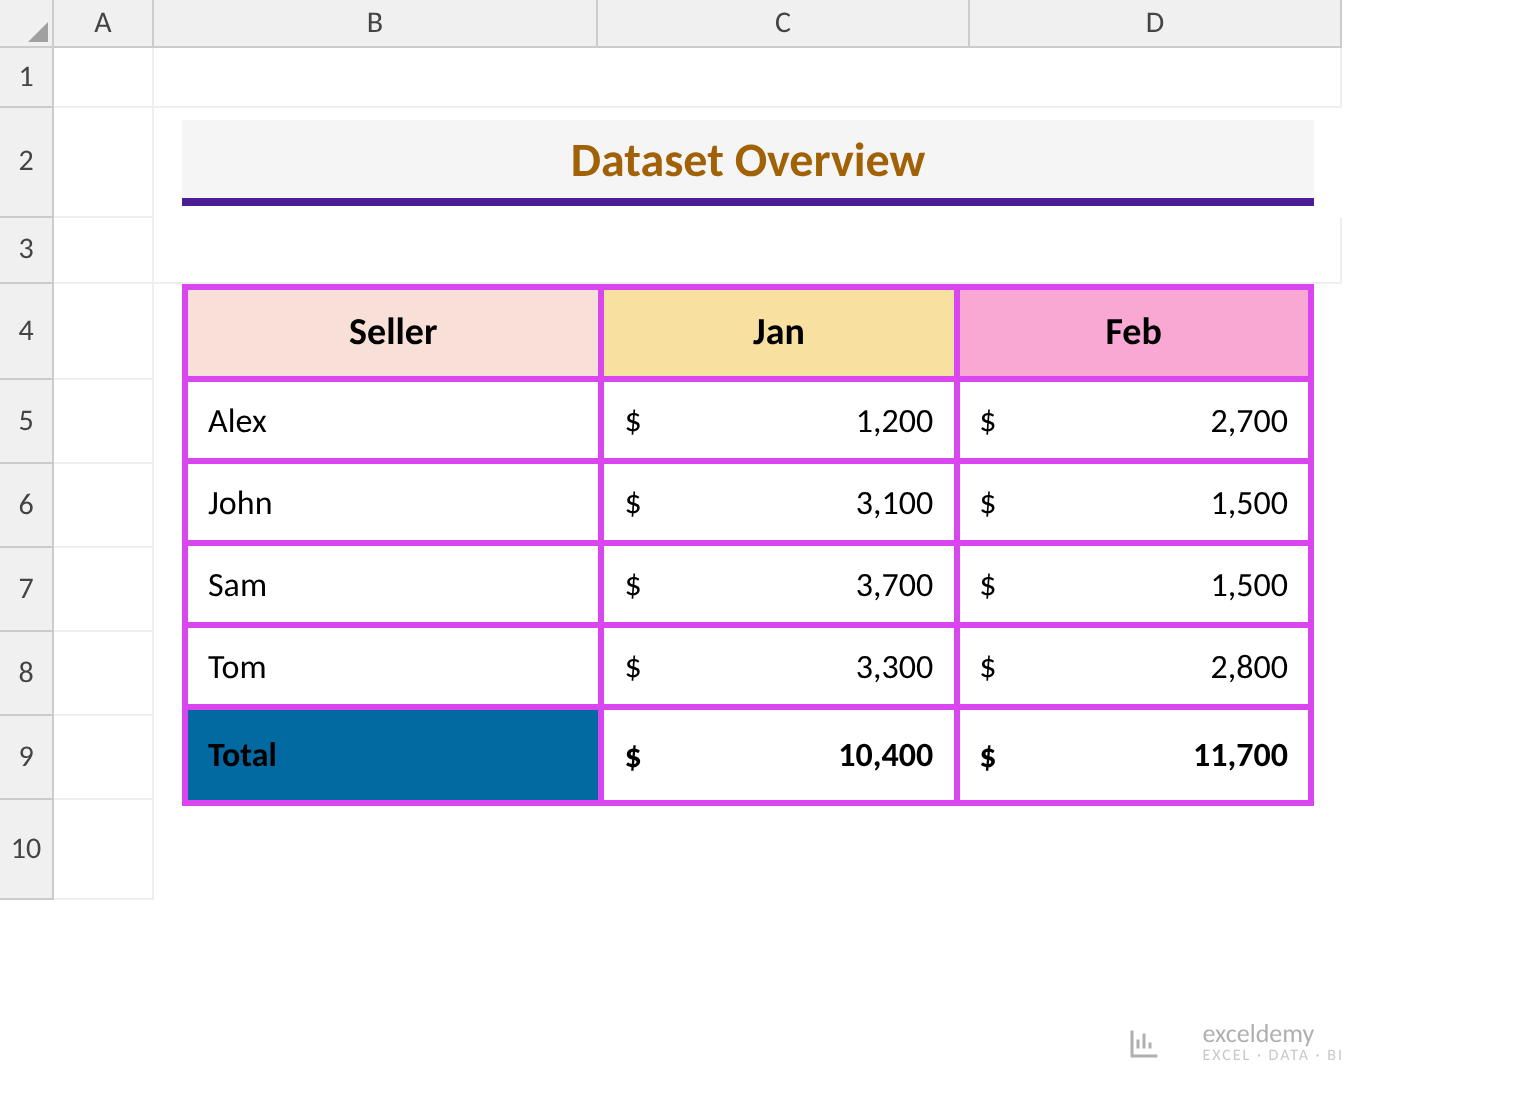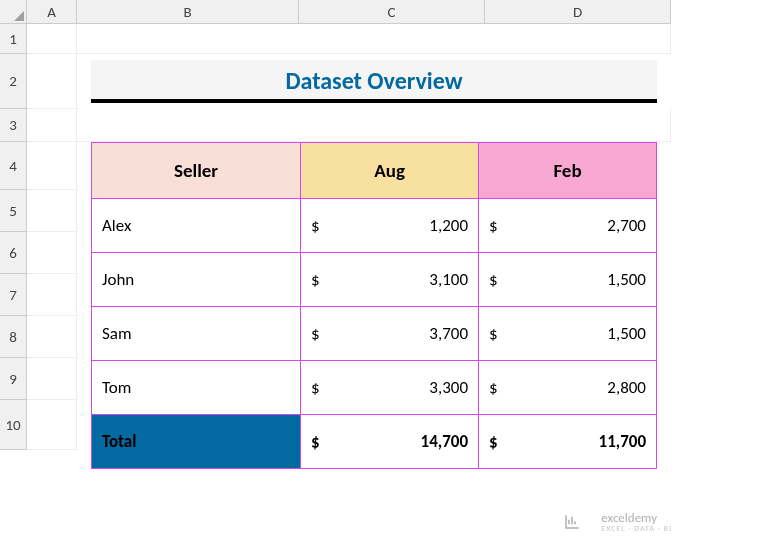--- a/index.html
+++ b/index.html
@@ -66,40 +66,40 @@
       grid-row: 3;
       padding: 0 14px;
       display: flex;
       flex-direction: column;
       justify-content: center;
     }
     .title {
       text-align: center;
       font-size: 24px;
       font-weight: bold;
-      color: #0369a1;
+      color: #a16207;
       background: #f5f5f5;
       padding: 6px 0 4px;
-      border-bottom: 4px solid #000000;
+      border-bottom: 4px solid #4c1d95;
     }
     .data-area {
       grid-column: 3 / 6;
       grid-row: 5 / 12;
       padding: 0 14px 10px 14px;
     }
     .dt {
       width: 100%;
       border-collapse: collapse;
       table-layout: fixed;
     }
     .dt th, .dt td {
-      border: 1px solid #d946ef;
+      border: 3px solid #d946ef;
       height: 41px;
       font-size: 17px;
-      padding: 16px 10px;
+      padding: 0 10px;
     }
     .dt th {
       font-weight: bold;
       text-align: center;
       height: 46px;
       font-size: 19px;
     }
     .dt th.seller { background: #f8e0d8; }
     .dt th.jan { background: #f8e0a0; }
     .dt th.feb { background: #f9a8d4; }
@@ -184,21 +184,21 @@
   <div class="data-area">
     <table class="dt">
       <colgroup>
         <col style="width:37%">
         <col style="width:31.5%">
         <col style="width:31.5%">
       </colgroup>
       <thead>
         <tr>
           <th class="seller">Seller</th>
-          <th class="jan">Aug</th>
+          <th class="jan">Jan</th>
           <th class="feb">Feb</th>
         </tr>
       </thead>
       <tbody>
         <tr>
           <td class="name">Alex</td>
           <td class="cur"><span class="sym">$</span><span>1,200</span></td>
           <td class="cur"><span class="sym">$</span><span>2,700</span></td>
         </tr>
         <tr>
@@ -211,21 +211,21 @@
           <td class="cur"><span class="sym">$</span><span>3,700</span></td>
           <td class="cur"><span class="sym">$</span><span>1,500</span></td>
         </tr>
         <tr>
           <td class="name">Tom</td>
           <td class="cur"><span class="sym">$</span><span>3,300</span></td>
           <td class="cur"><span class="sym">$</span><span>2,800</span></td>
         </tr>
         <tr class="total">
           <td class="name">Total</td>
-          <td class="cur"><span class="sym">$</span><span>14,700</span></td>
+          <td class="cur"><span class="sym">$</span><span>10,400</span></td>
           <td class="cur"><span class="sym">$</span><span>11,700</span></td>
         </tr>
       </tbody>
     </table>
   </div>
 </div>
 
 <div class="watermark">
   <svg viewBox="0 0 24 24">
       <path d="M3 3v18h18v-2H5V3H3zm4 12h2V9H7v6zm4 0h2V5h-2v10zm4 0h2v-4h-2v4z"></path>

